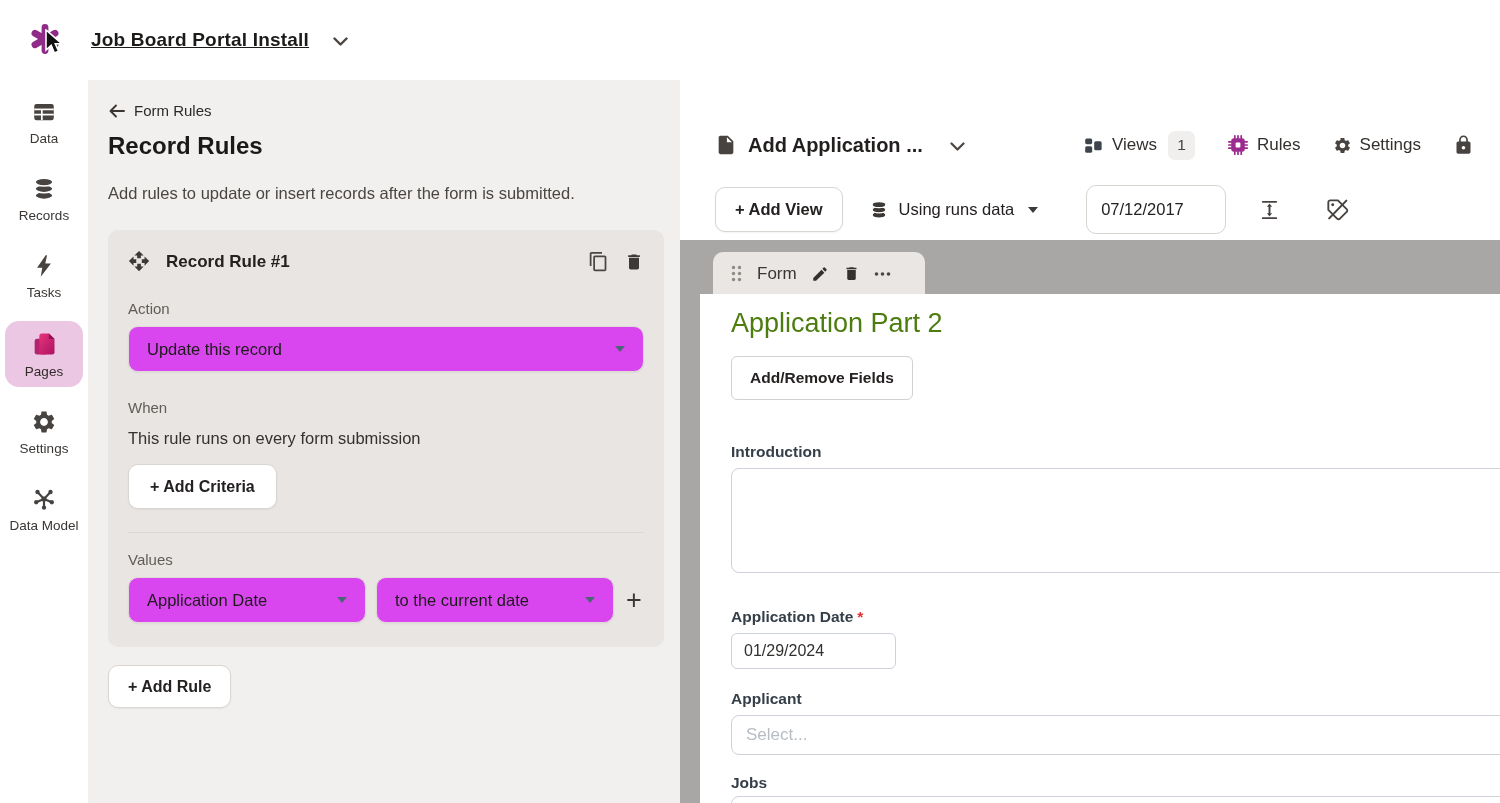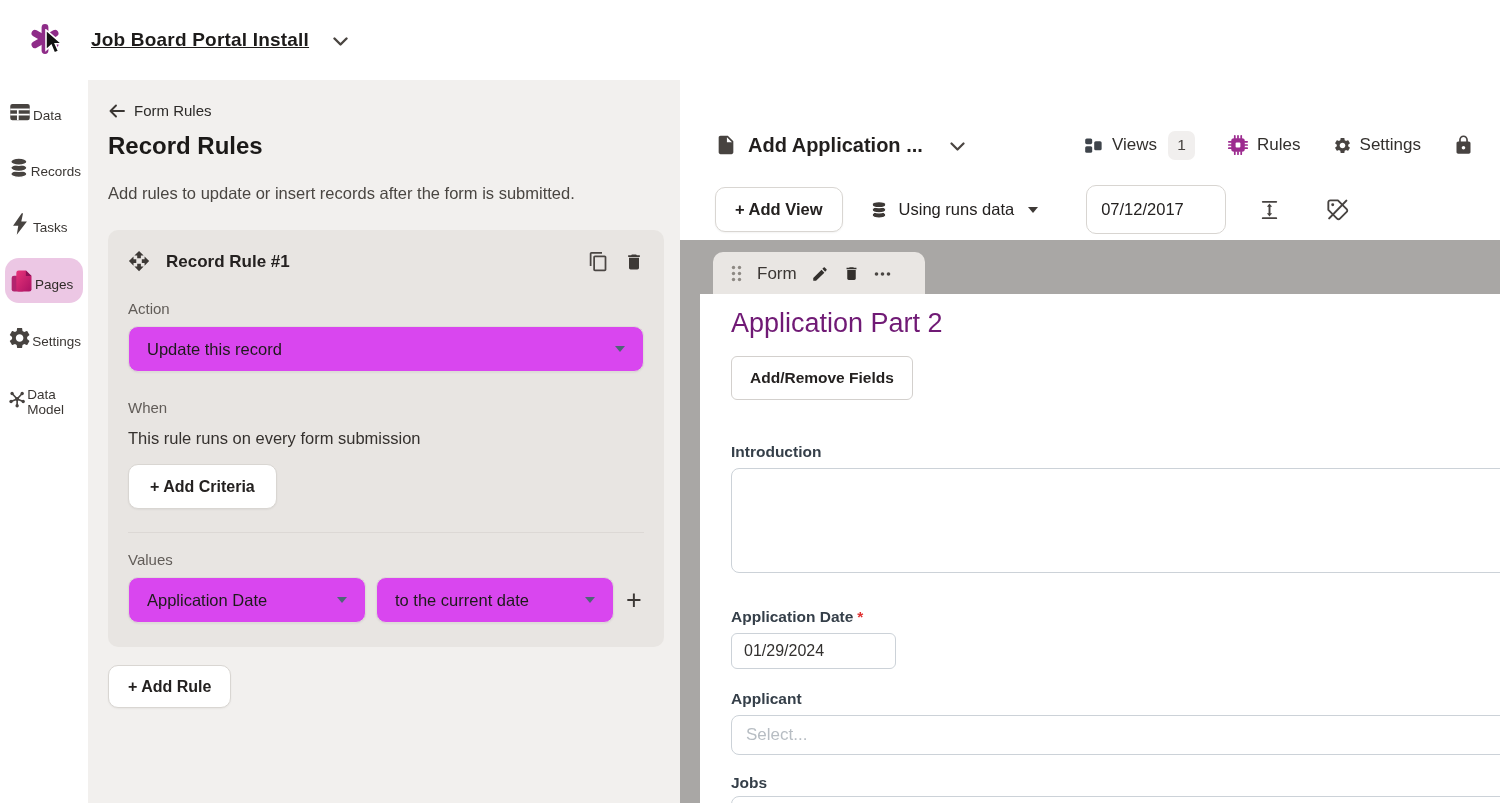--- a/index.html
+++ b/index.html
@@ -10,21 +10,21 @@
   .topbar { position:absolute; left:0; top:0; width:1268px; height:80px;
     background:#fff; display:flex; align-items:center; padding-left:27px;text-decoration:underline; }
   .logo-wrap { position:relative; width:38px; height:38px; }
   .cursor { position:absolute; left:16px; top:8px; }
   .app-title { font-size:19px; font-weight:700; margin-left:26px; letter-spacing:.2px; }
   .title-chevron { margin-left:24px; margin-top:4px; }
 
   
   .sidebar { position:absolute; left:0; top:80px; width:88px; height:723px;
     background:#fff; display:flex; flex-direction:column; align-items:center; padding-top:10px; }
-  .side-item { width:78px; display:flex; flex-direction:row; align-items:center;
+  .side-item { width:78px; display:flex; flex-direction:column; align-items:center;
     padding:9px 2px 8px; border-radius:14px; margin-bottom:13px; cursor:pointer; }
   .side-item .lbl { margin-top:6px; font-size:13.5px; color:#3a3633; }
   .side-item.active { background:#ecc7e4; }
   .side-item.active .lbl { color:#2f2b28; }
 
   
   .rules-panel { position:absolute; left:88px; top:80px; width:592px; height:723px;
     background:#f2f0ee; padding:22px 18px 0 20px; }
   .back-row { display:flex; align-items:center; gap:9px; cursor:pointer; }
   .back-row span { font-size:15px; color:#2c2a28; }
@@ -84,21 +84,21 @@
   .tagslash-btn { margin-left:44px; }
 
   
   .view-area { position:absolute; left:680px; top:240px; width:820px; height:563px; background:#a9a7a5; }
   .form-tab { position:absolute; left:33px; top:12px; width:212px; height:43px;
     background:#e9e6e3; border-radius:10px 10px 0 0; display:flex; align-items:center;
     gap:14px; padding:0 16px 0 17px; }
   .form-tab .tab-label { font-size:17px; color:#3b3734; }
   .view-content { position:absolute; left:20px; top:54px; width:800px; height:509px;
     background:#fff; overflow:hidden; padding:14px 0 0 31px; }
-  .form-title { font-size:27px; font-weight:500; color:#701a75; }
+  .form-title { font-size:27px; font-weight:500; color:#4d7c0f; }
   .addremove-btn { height:44px; padding:0 18px; margin-top:17px; border-radius:6px;
     font-size:15.5px; box-shadow:none; border-color:#d3d0cd; }
   .f-label { font-size:15.5px; font-weight:700; color:#353f49; line-height:19px; }
   .lbl-intro { margin-top:42px; }
   .req { color:#e03131; font-weight:700; margin-left:4px; }
   .intro-textarea { display:block; margin-top:7px; width:900px; height:105px; resize:none;
     border:1px solid #ccd2d8; border-radius:8px; outline:none; background:#fff;
     font-family:"Liberation Sans", sans-serif; }
   .lbl-appdate { margin-top:34px; }
   .date-input { display:block; margin-top:7px; width:165px; height:36px; border:1px solid #ccd2d8;

